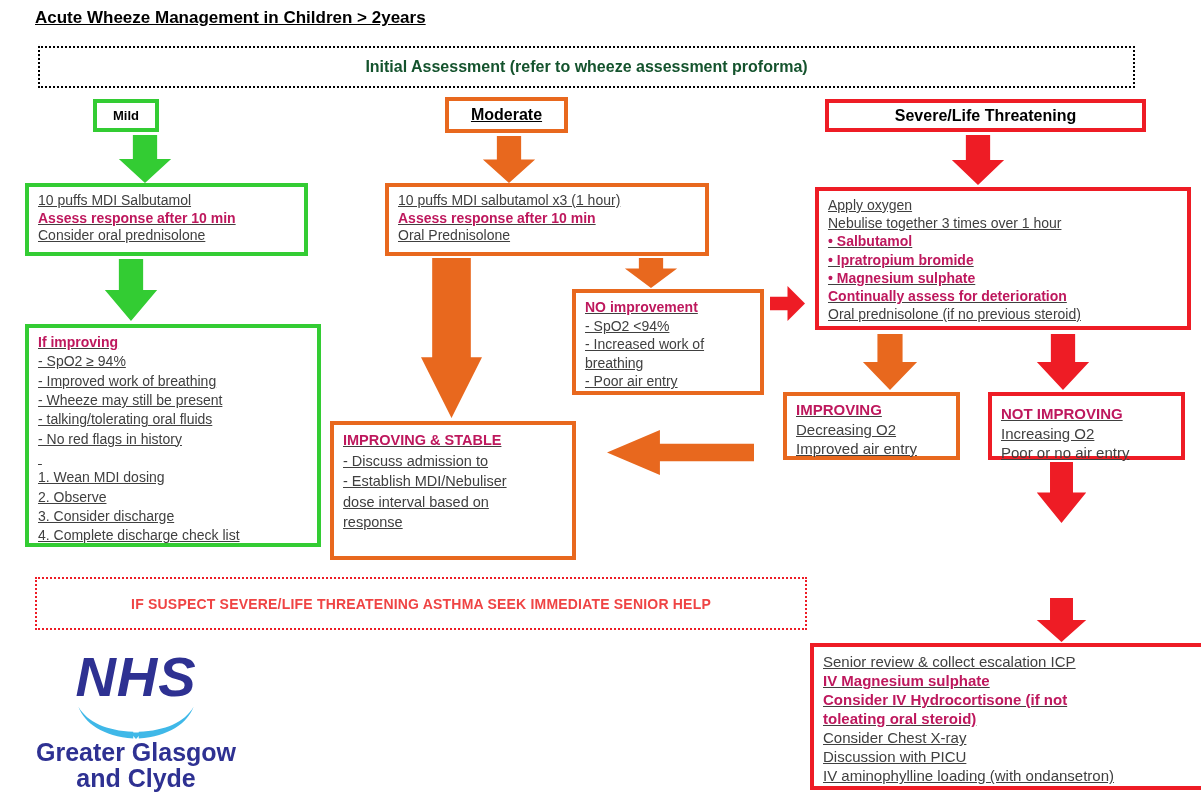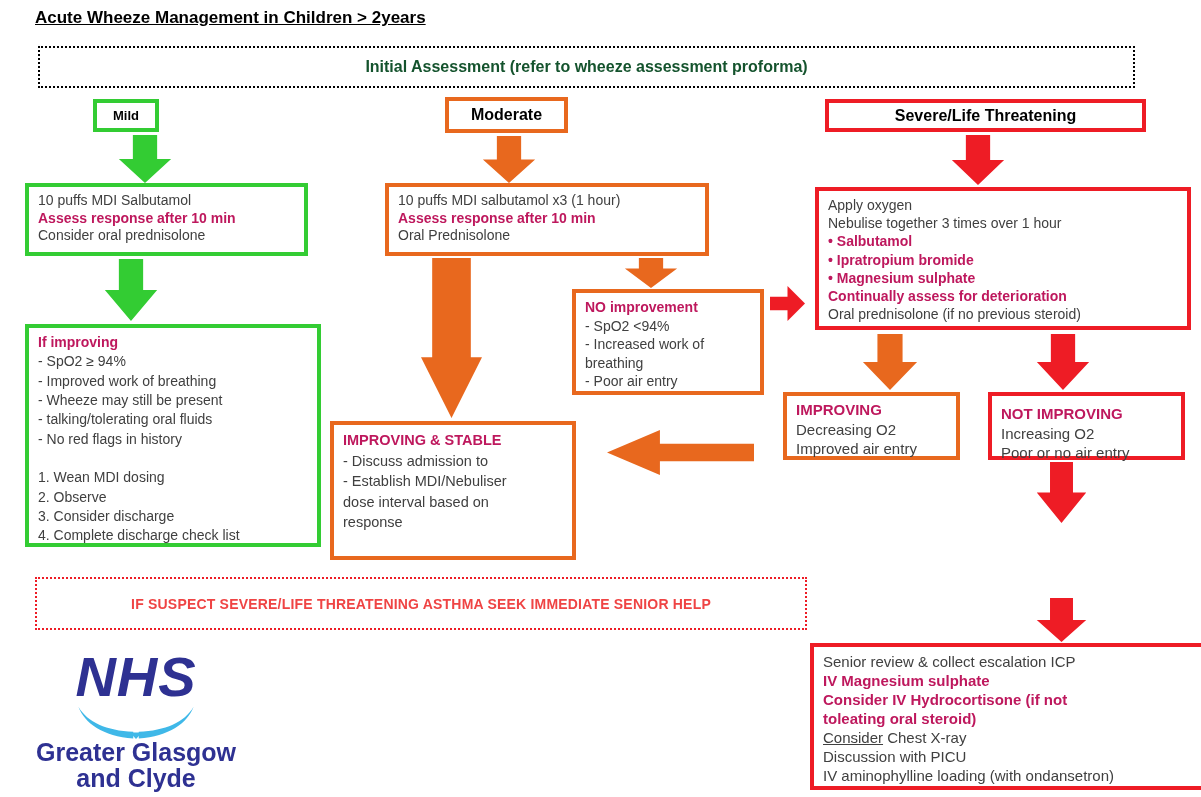--- a/index.html
+++ b/index.html
@@ -18,21 +18,21 @@
   .title{
     font-size:17px;font-weight:bold;color:#000;text-decoration:underline;white-space:nowrap;
   }
   .dotted-black{border:2px dotted #000;}
   .dotted-red{border:2px dotted var(--red);}
   .centered{display:flex;align-items:center;justify-content:center;text-align:center;}
   .assess-text{font-size:16px;font-weight:bold;color:#14532d;}
   .help-text{font-size:14px;font-weight:bold;color:#ef4444;letter-spacing:0.2px;}
   .box{
     position:absolute;box-sizing:border-box;background:#fff;
-    padding:5px 9px;font-size:14px;color:#404040;line-height:1.3;
+    padding:5px 9px;font-size:14px;color:#404040;line-height:1.3;text-decoration:underline;
   }
   .box .ln{white-space:nowrap;}
   .box .ln.b{font-weight:bold;color:#be185d;}
   .green{border:4px solid var(--green);}
   .orange{border:4px solid var(--orange);}
   .red{border:4px solid var(--red);}
   .hdr{
     position:absolute;box-sizing:border-box;background:#fff;
     display:flex;align-items:center;justify-content:center;
     font-weight:bold;color:#000;
@@ -92,21 +92,21 @@
       <div class="ln">- Wheeze may still be present</div>
       <div class="ln">- talking/tolerating oral fluids</div>
       <div class="ln">- No red flags in history</div>
       <div class="ln">&nbsp;</div>
       <div class="ln">1. Wean MDI dosing</div>
       <div class="ln">2. Observe</div>
       <div class="ln">3. Consider discharge</div>
       <div class="ln">4. Complete discharge check list</div>
     </div>
 
-  <div class="hdr orange" style="left:445px;top:97px;width:123px;height:36px;font-size:16px;">
+  <div class="hdr orange" style="left:445px;top:97px;width:123px;height:36px;font-size:16px;text-decoration:underline;">
     <span>Moderate</span>
   </div>
 
   <div class="arrow c-orange" style="left:481px;top:136px;width:56px;height:47px;">
     <svg viewBox="0 0 60 60" preserveAspectRatio="none">
         <polygon fill="currentColor" points="17,0 43,0 43,30 58,30 30,60 2,30 17,30"></polygon>
       </svg>
   </div>
 
   <div class="box orange" style="left:385px;top:183px;width:324px;height:73px;line-height:1.25;">

